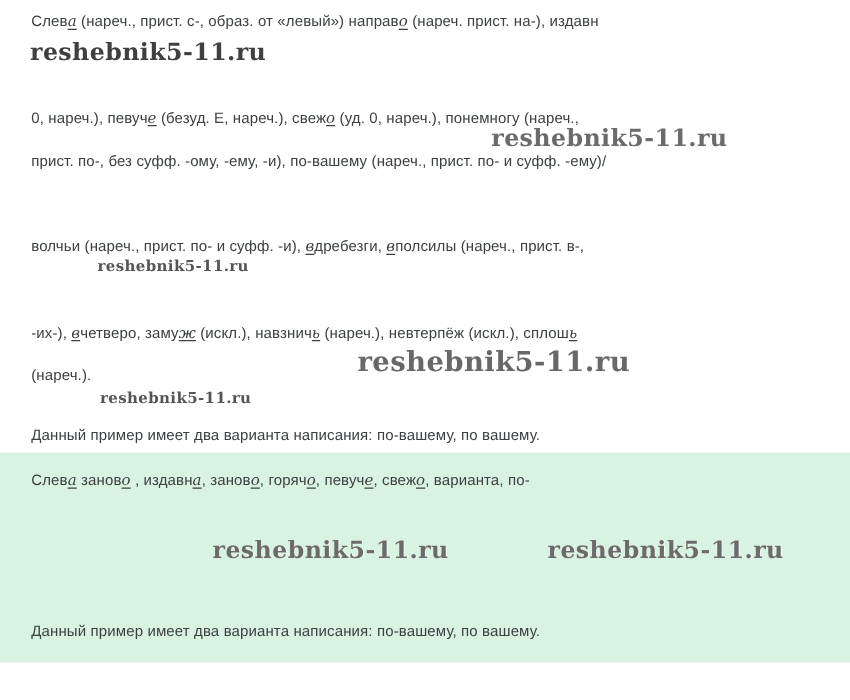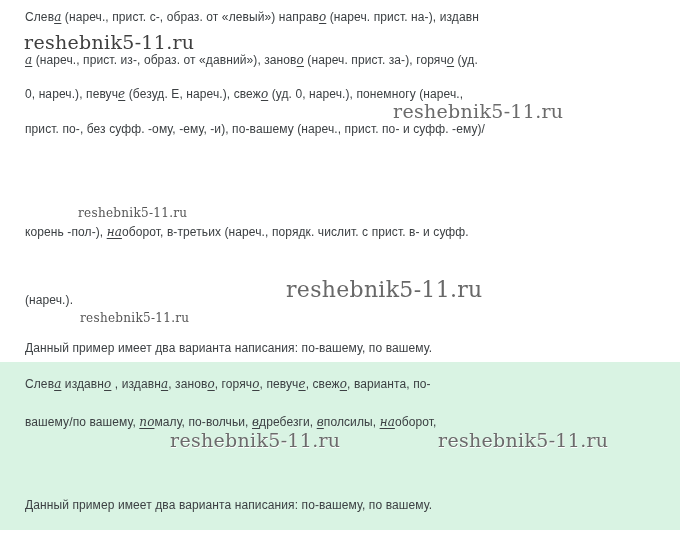--- a/index.html
+++ b/index.html
@@ -22,46 +22,45 @@
     padding-left:24px;
   }
   .u {
     font-style:italic;
     font-family:"DejaVu Serif", serif;
     text-decoration:underline;
     text-underline-offset:2px;
   }
   .wm {
     position:absolute; white-space:nowrap;
-    font-family:"DejaVu Serif", serif; font-weight:normal;
+    font-family:"DejaVu Serif", serif; font-weight:bold;
     letter-spacing:0.3px;
   }
   .wm-dark   { font-size:19px; color:#3f3f3f; }
   .wm-outline{ font-size:19px; color:#6b6b6b; text-shadow:0.5px 0.5px 0 #ffffff; }
   .wm-xl     { font-size:22px; color:#686868; text-shadow:0.5px 0.5px 0 #ffffff; }
   .wm-sm     { font-size:12px; color:#555555; }
 </style>
 </head>
 <body>
 
 <div class="doc">
 
   <div class="highlight" style="top:362px;height:168px"></div>
 
   <div class="line" style="top:7px"><span>Слев</span><span class="u">а</span><span> (нареч., прист. с-, образ. от «левый») направ</span><span class="u">о</span><span> (нареч. прист. на-), издавн</span></div>
-  <div class="line" style="top:50px"><span class="u">а</span><span> (нареч., прист. из-, образ. от «давний»), занов</span><span class="u">о</span><span> (нареч. прист. за-), горяч</span><span class="u">о</span><span> (уд.</span></div>
   <div class="line" style="top:84px"><span>0, нареч.), певуч</span><span class="u">е</span><span> (безуд. Е, нареч.), свеж</span><span class="u">о</span><span> (уд. 0, нареч.), понемногу (нареч.,</span></div>
   <div class="line" style="top:119px"><span>прист. по-, без суфф. -ому, -ему, -и), по-вашему (нареч., прист. по- и суфф. -ему)/</span></div>
-  <div class="line" style="top:222px"><span>корень -пол-), </span><span class="u">на</span><span>оборот, в-третьих (нареч., порядк. числит. с прист. в- и суфф.</span></div>
+  <div class="line" style="top:187px"><span>волчьи (нареч., прист. по- и суфф. -и), </span><span class="u">в</span><span>дребезги, </span><span class="u">в</span><span>полсилы (нареч., прист. в-,</span></div>
+  <div class="line" style="top:256px"><span>-их-), </span><span class="u">в</span><span>четверо, заму</span><span class="u">ж</span><span> (искл.), навзнич</span><span class="u">ь</span><span> (нареч.), невтерпёж (искл.), сплош</span><span class="u">ь</span></div>
   <div class="line" style="top:290px"><span>(нареч.).</span></div>
 
   <div class="line" style="top:338px"><span>Данный пример имеет два варианта написания: по-вашему, по вашему.</span></div>
 
-  <div class="line" style="top:374px"><span>Слев</span><span class="u">а</span><span> издавн</span><span class="u">о</span><span> , издавн</span><span class="u">а</span><span>, занов</span><span class="u">о</span><span>, горяч</span><span class="u">о</span><span>, певуч</span><span class="u">е</span><span>, свеж</span><span class="u">о</span><span>, варианта, по-</span></div>
-  <div class="line" style="top:412px"><span>вашему/по вашему, </span><span class="u">по</span><span>малу, по-волчьи, </span><span class="u">в</span><span>дребезги, </span><span class="u">в</span><span>полсилы, </span><span class="u">на</span><span>оборот,</span></div>
+  <div class="line" style="top:374px"><span>Слев</span><span class="u">а</span><span> занов</span><span class="u">о</span><span> , издавн</span><span class="u">а</span><span>, занов</span><span class="u">о</span><span>, горяч</span><span class="u">о</span><span>, певуч</span><span class="u">е</span><span>, свеж</span><span class="u">о</span><span>, варианта, по-</span></div>
   <div class="line" style="top:495px"><span>Данный пример имеет два варианта написания: по-вашему, по вашему.</span></div>
 
   <span class="wm wm-dark" style="left:24px;top:31px">reshebnik5-11.ru</span>
   <span class="wm wm-outline" style="left:393px;top:100px">reshebnik5-11.ru</span>
   <span class="wm wm-sm" style="left:78px;top:206px">reshebnik5-11.ru</span>
   <span class="wm wm-xl" style="left:286px;top:277px">reshebnik5-11.ru</span>
   <span class="wm wm-sm" style="left:80px;top:311px">reshebnik5-11.ru</span>
   <span class="wm wm-outline" style="left:170px;top:429px">reshebnik5-11.ru</span>
   <span class="wm wm-outline" style="left:438px;top:429px">reshebnik5-11.ru</span>
 

